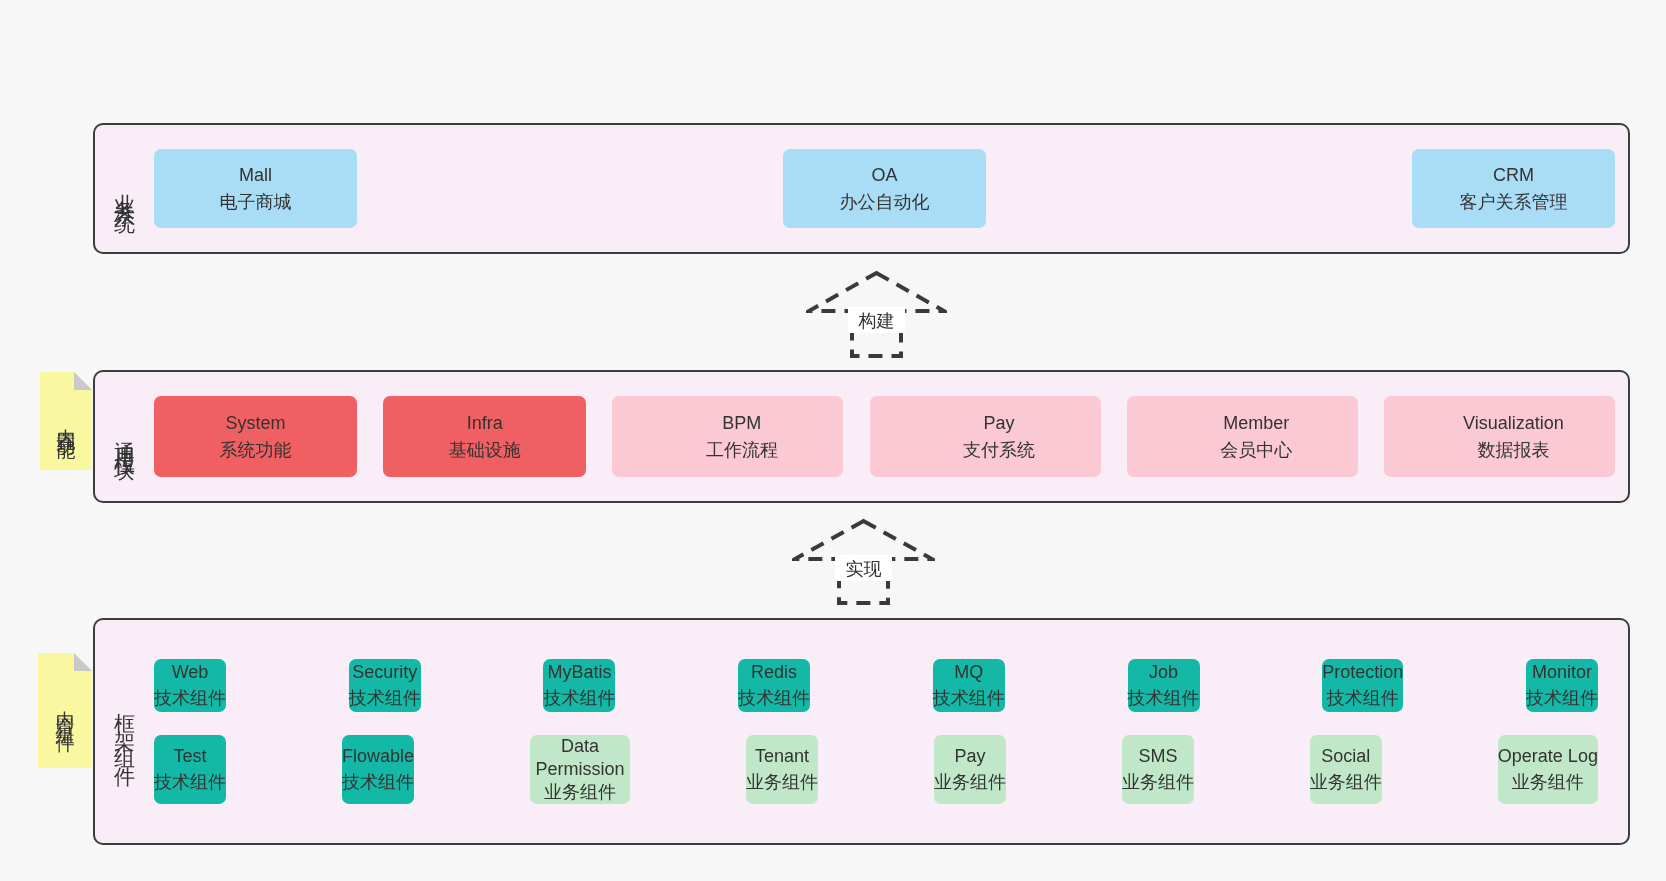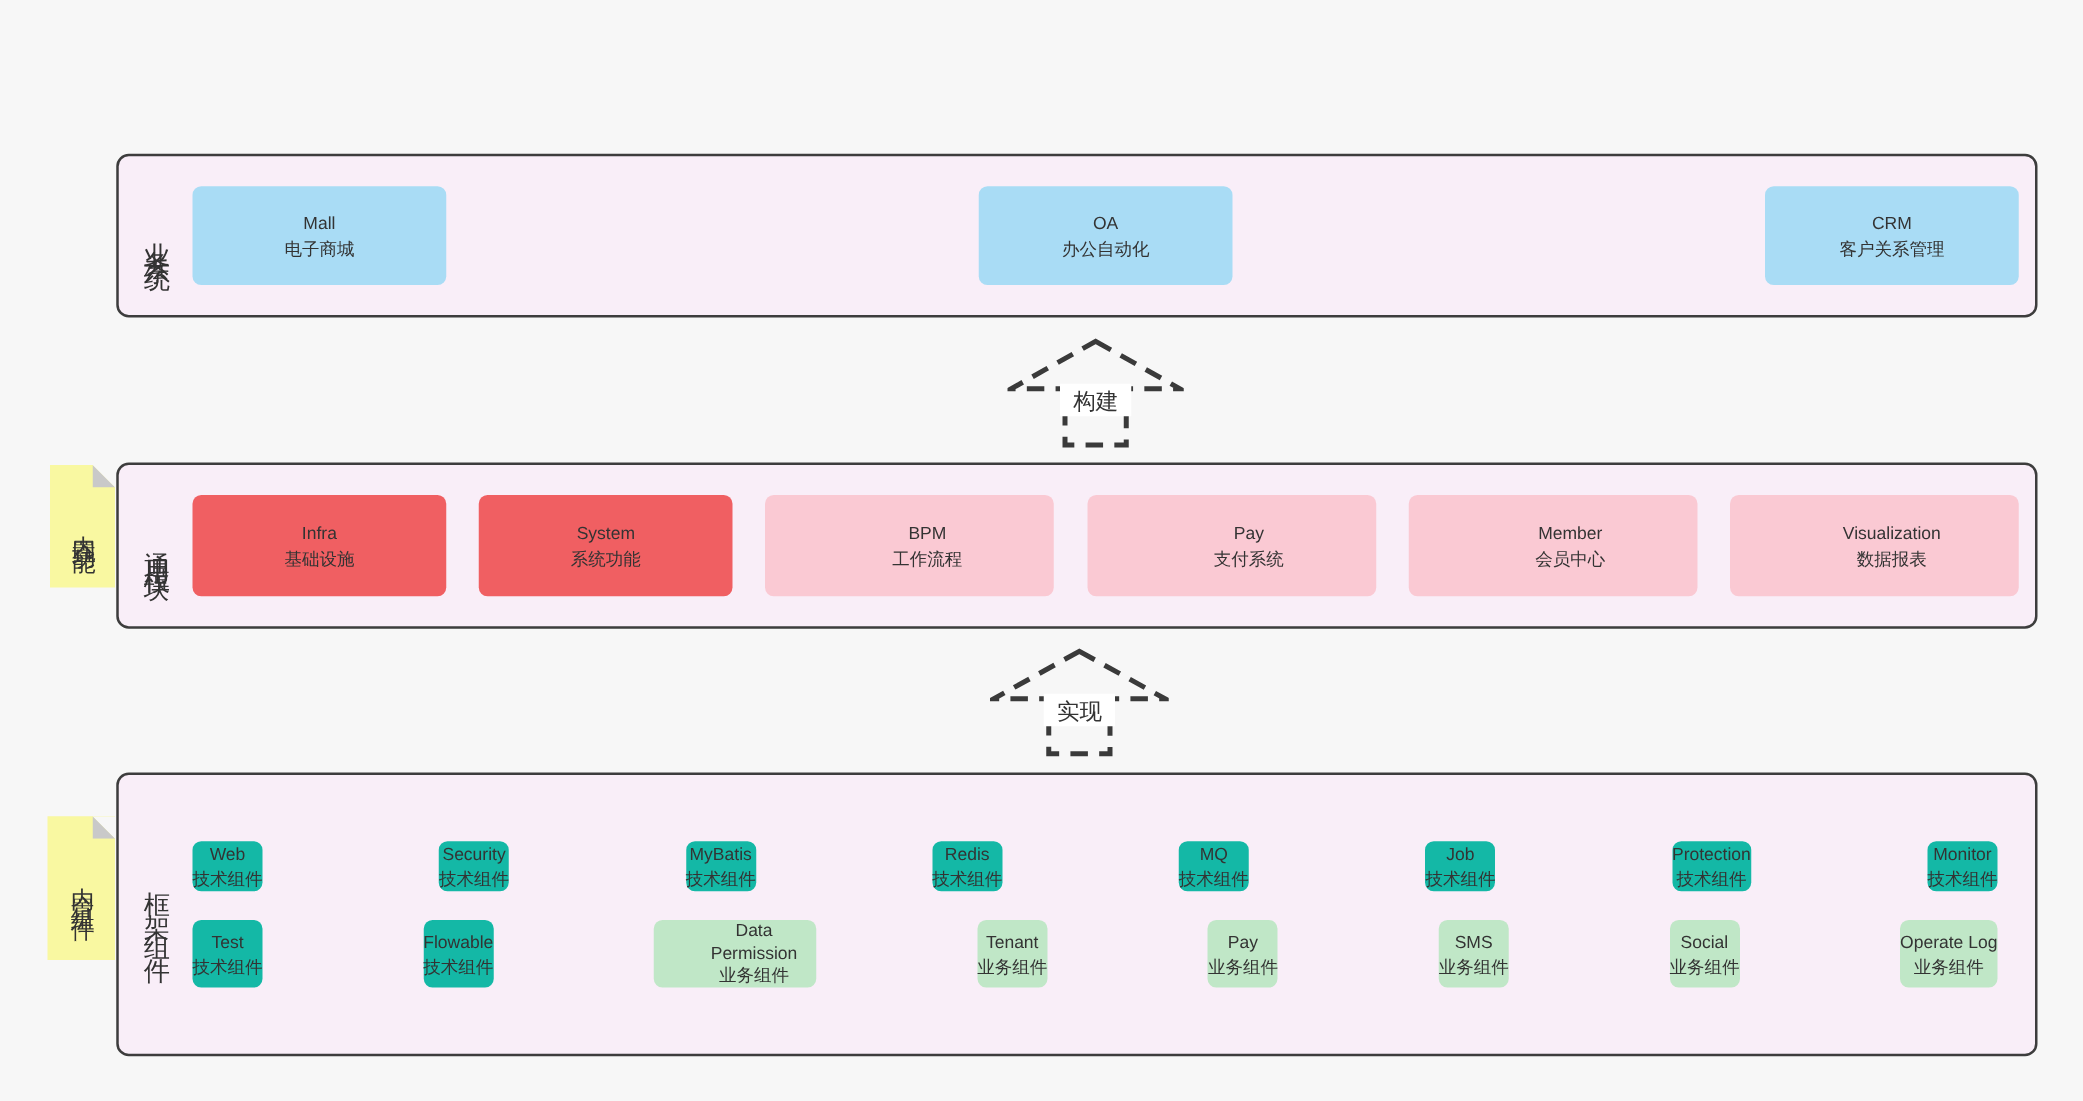--- a/index.html
+++ b/index.html
@@ -32,34 +32,34 @@
     padding-right:13px;
   }
   .rows{
     flex:1;display:flex;flex-direction:column;justify-content:center;
     gap:23px;padding-right:30px;
   }
   .row{display:flex;justify-content:space-between;}
 
   .box{
     border-radius:7px;display:flex;flex-direction:column;align-items:center;
-    justify-content:center;text-align:center;font-size:14px;line-height:1.45;
+    justify-content:center;text-align:center;font-size:18px;line-height:1.45;
     color:#333;
   }
   .cols6 .box{width:203px;height:79px;}
   #layer-modules .box{height:81px;}
 
   .blue{background:#a9dcf5;}
   .red{background:#f05f62;}
   .pink{background:#fac9d3;padding-left:28px;}
   .green{background:#14b8a6;}
   .lightgreen{background:#c0e7c7;}
 
   .box .en-narrow{display:inline-block;max-width:100px;line-height:1.28;}
-  .box.tight{line-height:1.28;padding-left:30px;}
+  .box.tight{line-height:1.28;}
 
   .arrow{position:absolute;text-align:center;}
   #arrow-build{left:806px;top:270px;}
   #arrow-implement{left:792px;top:518px;}
 
   .sticky{
     position:absolute;background:#f9f8a1;color:#333;font-size:19px;
     display:flex;align-items:center;justify-content:center;
   }
   #note-modules{left:40px;top:372px;width:52px;height:98px;}
@@ -106,26 +106,26 @@
   </svg>
   <span>内置功能</span>
 </div>
 
 <div class="layer" id="layer-modules">
   <div class="side-label">
     <span>通用模块</span>
   </div>
   <div class="boxes cols6">
     <div class="box red">
+      <span>System</span>
+      <span>系统功能</span>
+    </div>
+    <div class="box red">
       <span>Infra</span>
       <span>基础设施</span>
-    </div>
-    <div class="box red">
-      <span>System</span>
-      <span>系统功能</span>
     </div>
     <div class="box pink">
       <span>BPM</span>
       <span>工作流程</span>
     </div>
     <div class="box pink">
       <span>Pay</span>
       <span>支付系统</span>
     </div>
     <div class="box pink">

